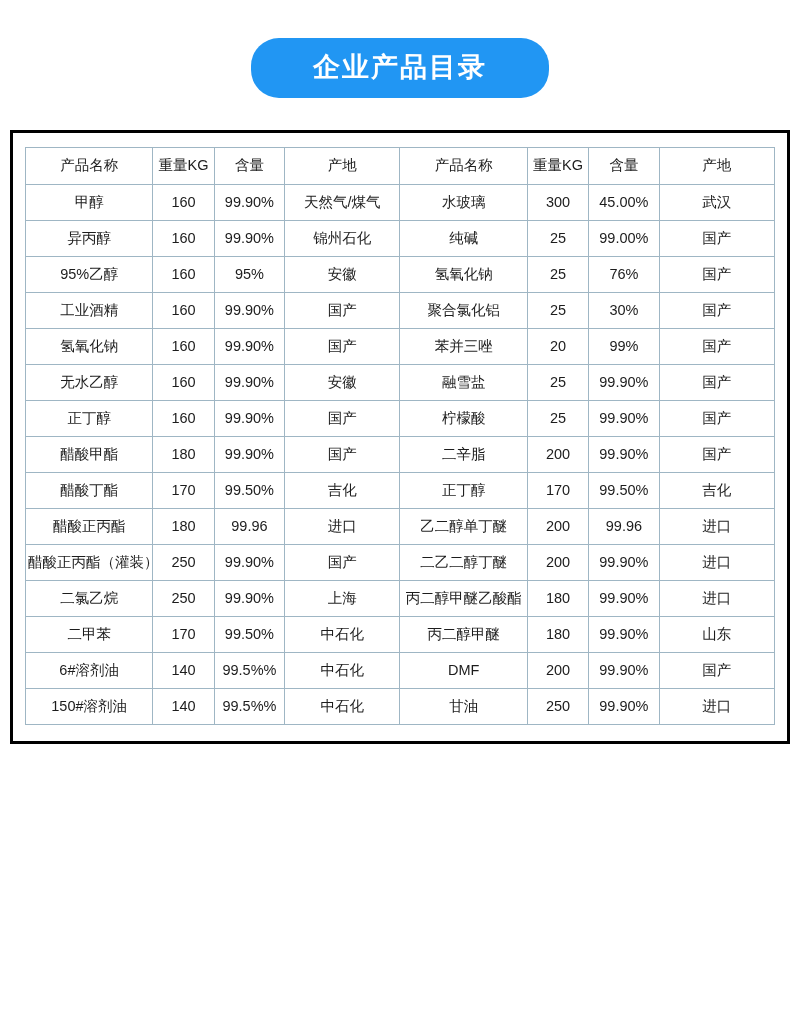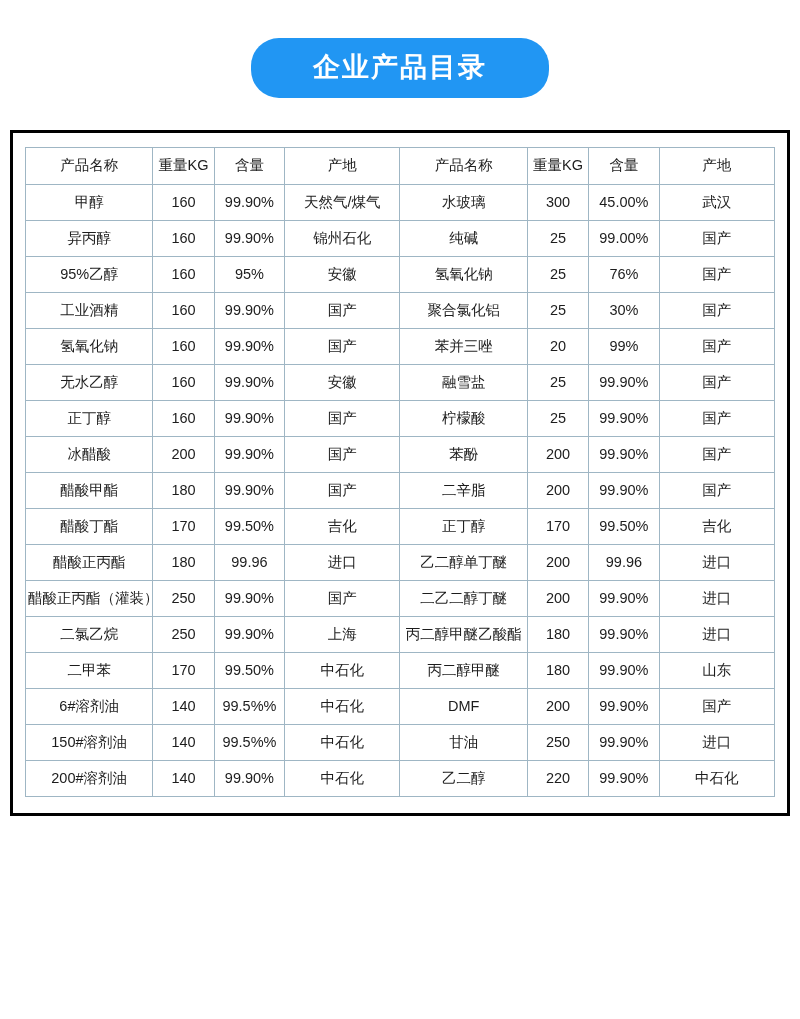--- a/index.html
+++ b/index.html
@@ -170,30 +170,20 @@
             <td class="nm">正丁醇</td>
             <td>160</td>
             <td>99.90%</td>
             <td>国产</td>
             <td class="nm">柠檬酸</td>
             <td>25</td>
             <td>99.90%</td>
             <td>国产</td>
           </tr>
           <tr>
-            <td class="nm">冰醋酸</td>
-            <td>200</td>
-            <td>99.90%</td>
-            <td>国产</td>
-            <td class="nm">苯酚</td>
-            <td>200</td>
-            <td>99.90%</td>
-            <td>国产</td>
-          </tr>
-          <tr>
             <td class="nm">醋酸甲酯</td>
             <td>180</td>
             <td>99.90%</td>
             <td>国产</td>
             <td class="nm">二辛脂</td>
             <td>200</td>
             <td>99.90%</td>
             <td>国产</td>
           </tr>
           <tr>
@@ -259,27 +249,17 @@
           <tr>
             <td class="nm-small">150#溶剂油</td>
             <td>140</td>
             <td>99.5%%</td>
             <td>中石化</td>
             <td class="nm">甘油</td>
             <td>250</td>
             <td>99.90%</td>
             <td>进口</td>
           </tr>
-          <tr>
-            <td class="nm-small">200#溶剂油</td>
-            <td>140</td>
-            <td>99.90%</td>
-            <td>中石化</td>
-            <td class="nm">乙二醇</td>
-            <td>220</td>
-            <td>99.90%</td>
-            <td>中石化</td>
-          </tr>
         </tbody>
     </table>
   </div>
 
 </div>
 
 </body></html>

